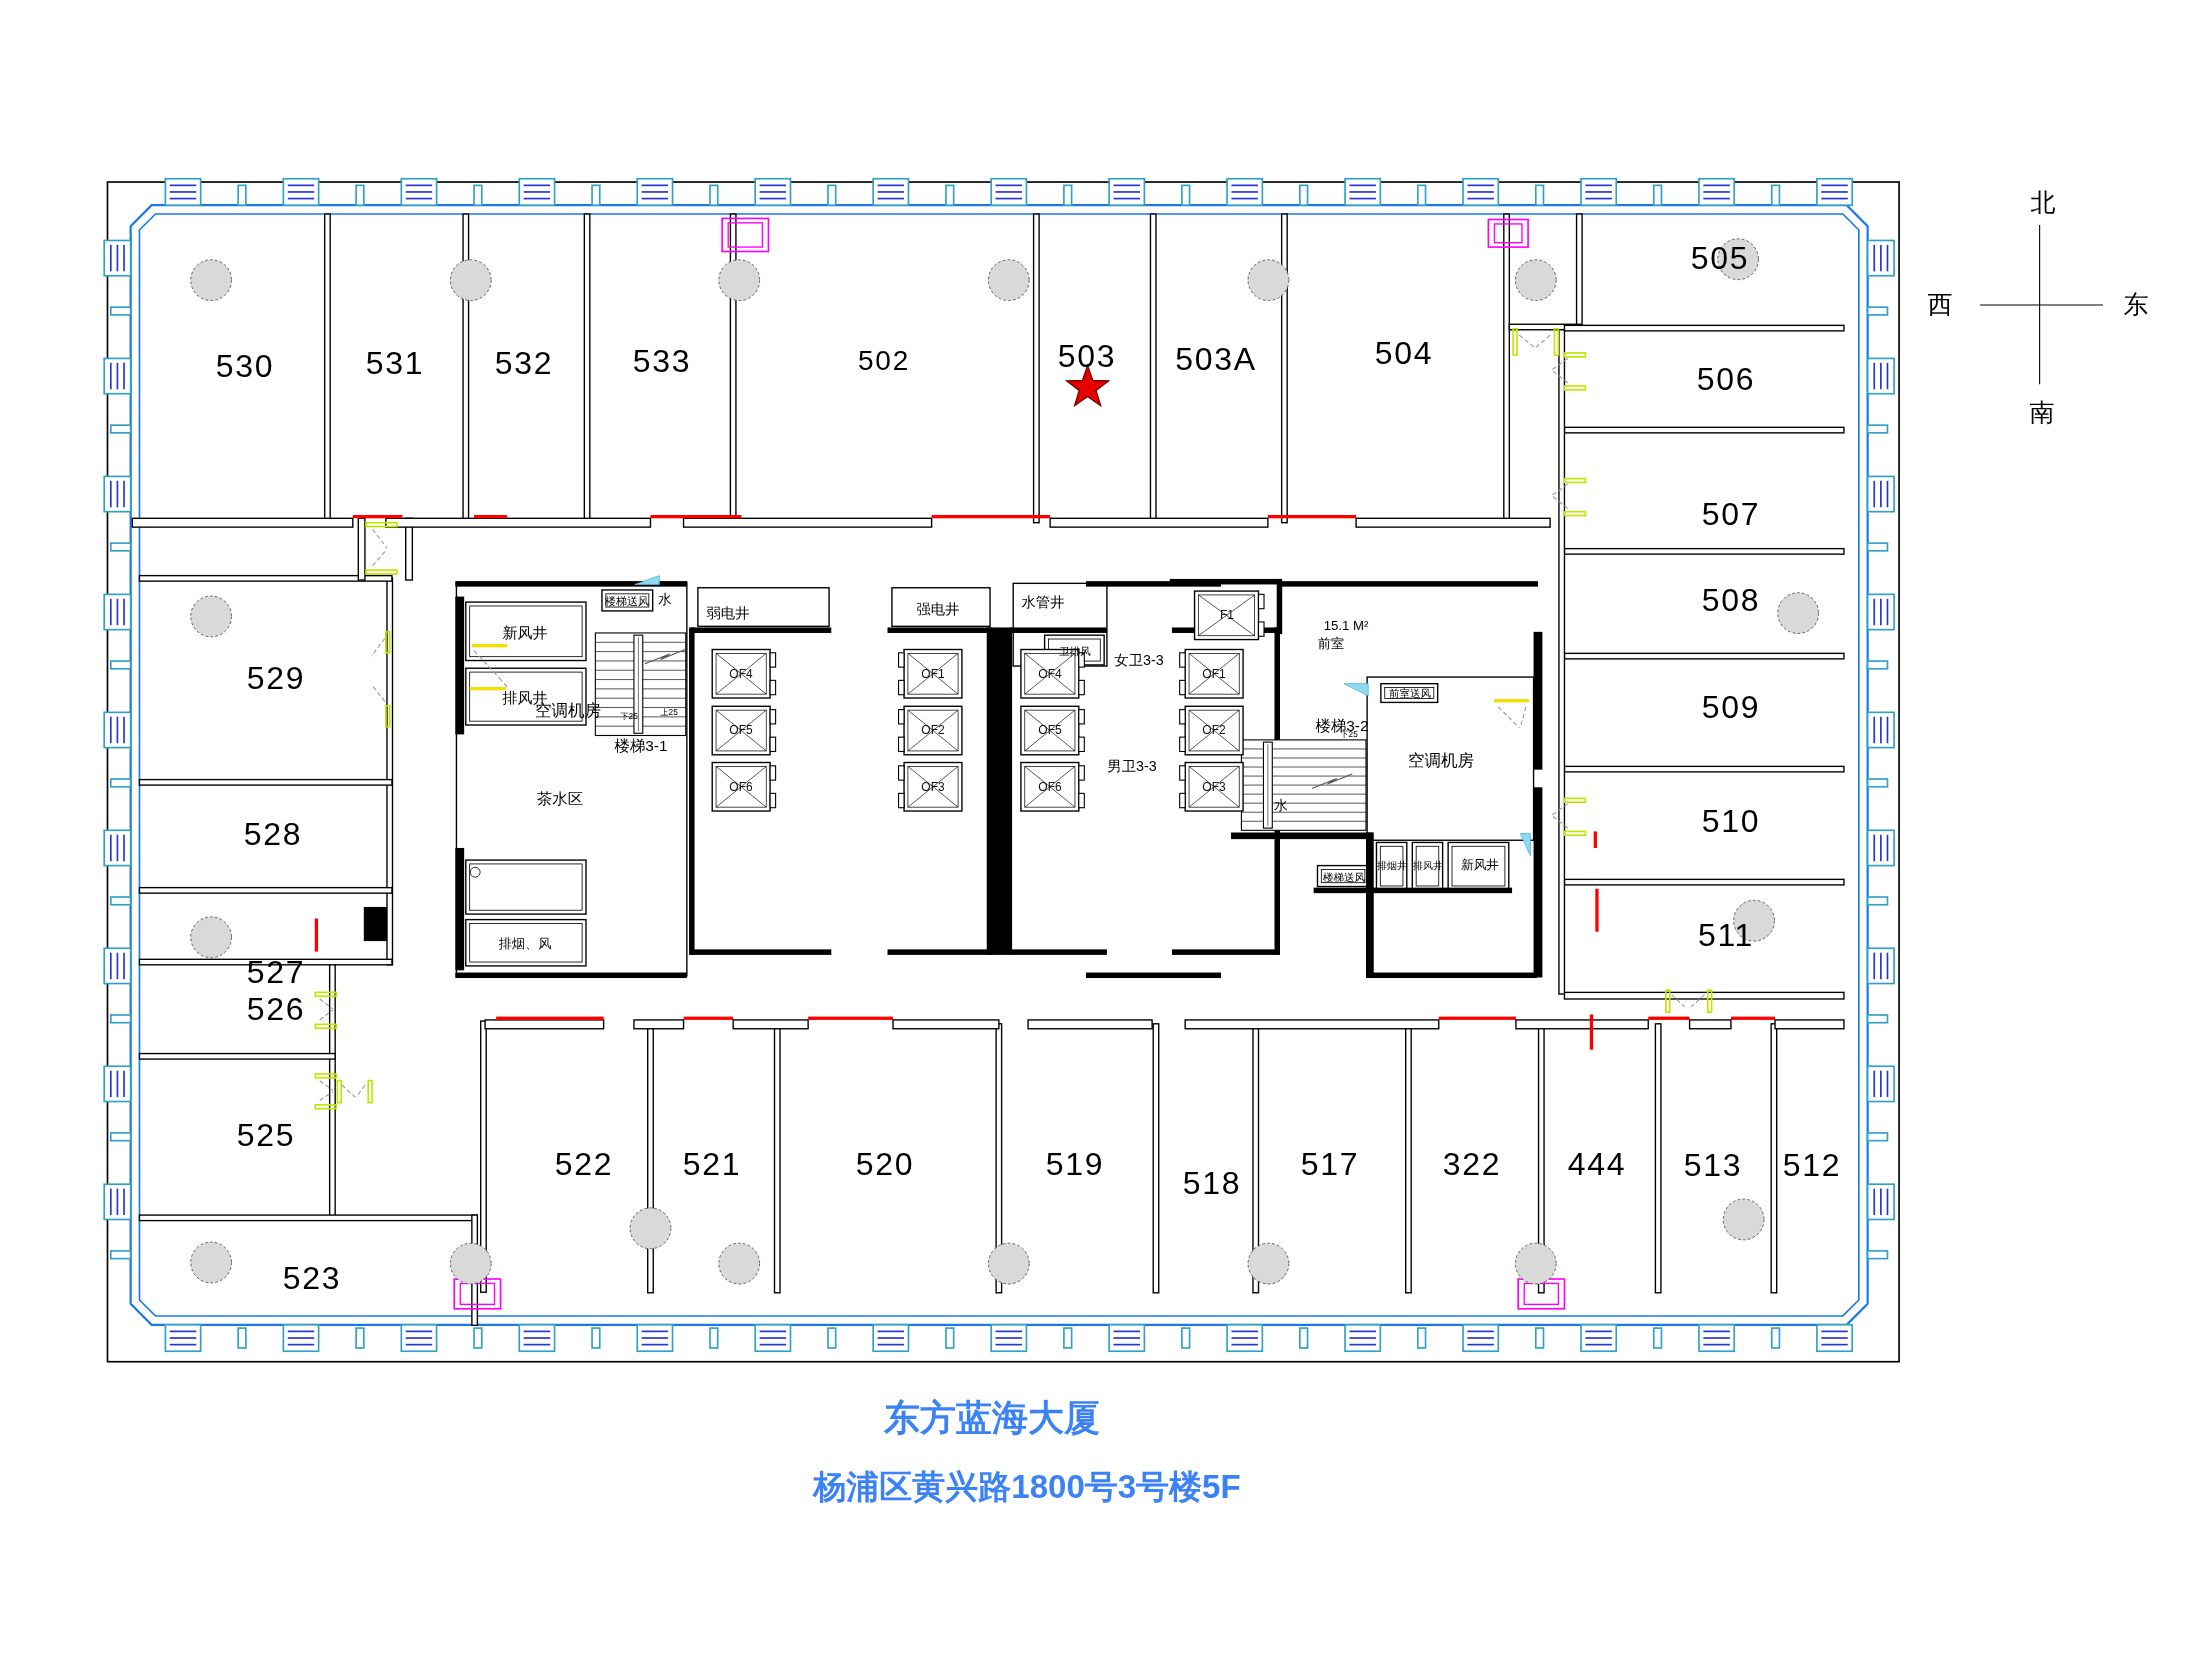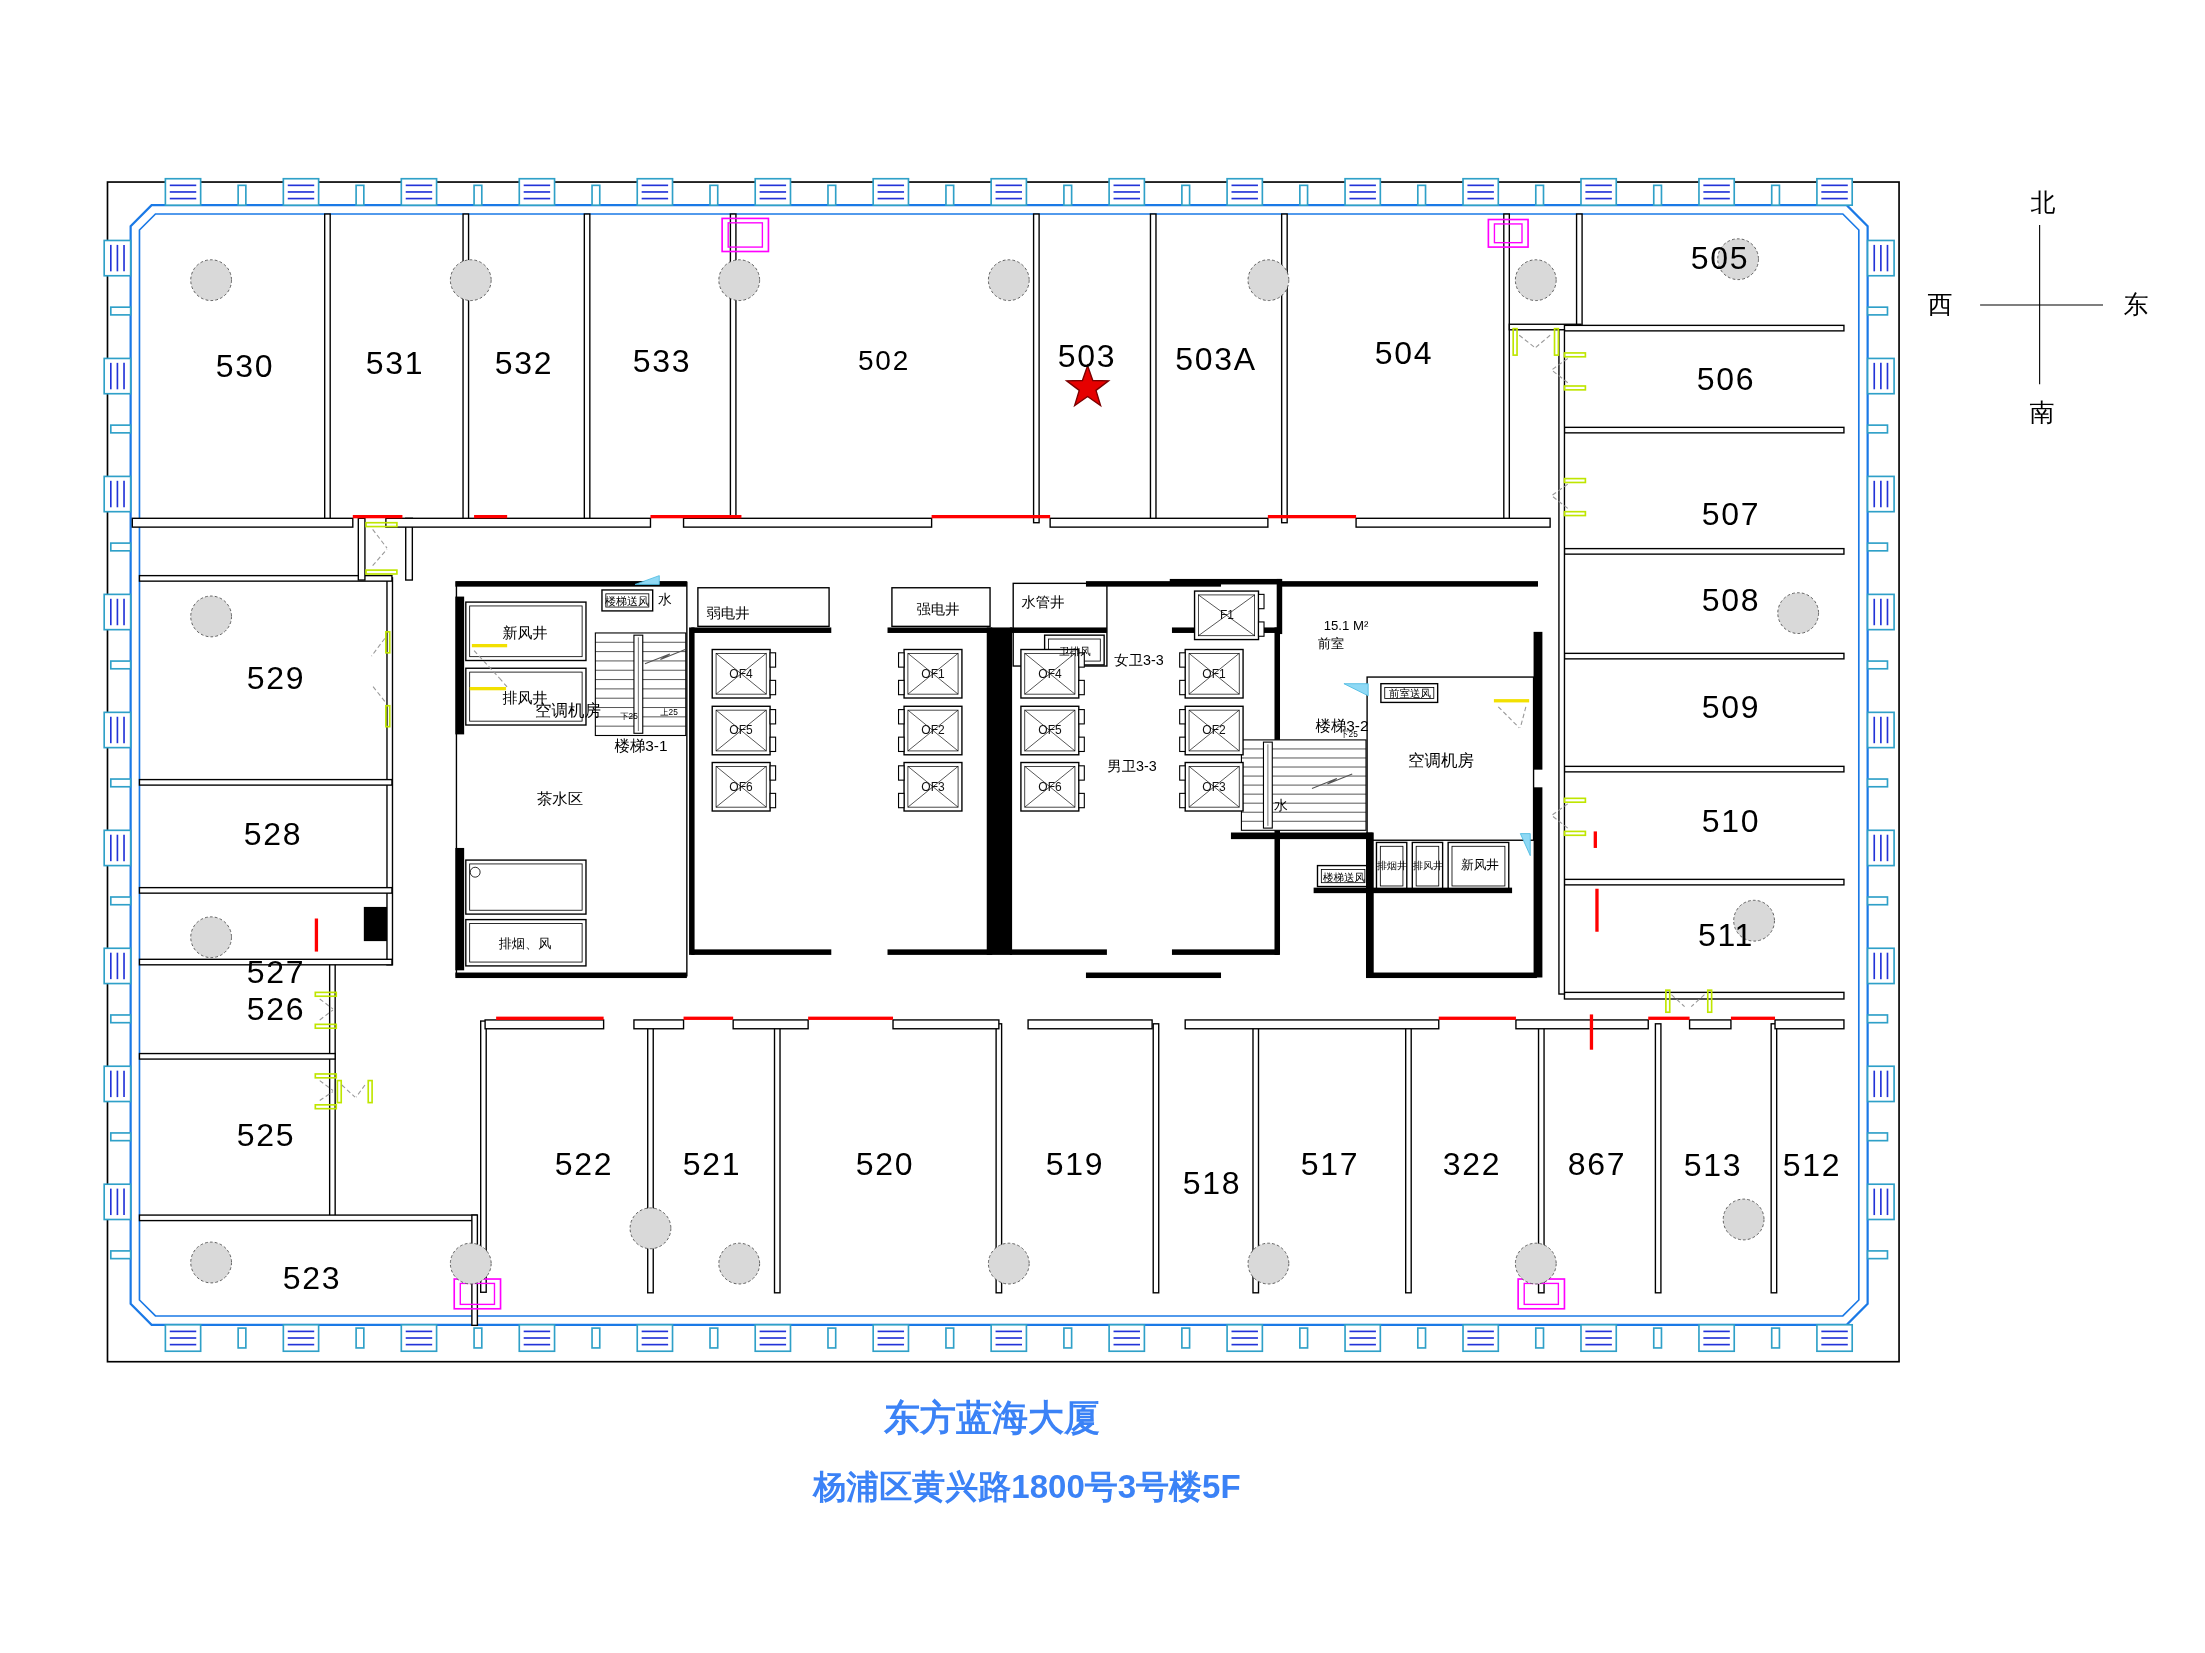--- a/index.html
+++ b/index.html
@@ -648,21 +648,21 @@
       <div class="lbl room" style="left: 276px; top: 1009px; font-size: 32px;">526</div>
       <div class="lbl room" style="left: 266px; top: 1135px; font-size: 32px; text-align: center;">525</div>
       <div class="lbl room" style="left: 312px; top: 1278px; font-size: 32px;">523</div>
       <div class="lbl room" style="left: 584px; top: 1164px; font-size: 32px;">522</div>
       <div class="lbl room" style="left: 712px; top: 1164px; font-size: 32px;">521</div>
       <div class="lbl room" style="left: 885px; top: 1164px; font-size: 32px;">520</div>
       <div class="lbl room" style="left: 1075px; top: 1164px; font-size: 32px;">519</div>
       <div class="lbl room" style="left: 1212px; top: 1164px; font-size: 32px; margin-top: 19px;">518</div>
       <div class="lbl room" style="left: 1330px; top: 1164px; font-size: 32px;">517</div>
       <div class="lbl room" style="left: 1472px; top: 1164px; font-size: 32px;">322</div>
-      <div class="lbl room" style="left: 1597px; top: 1164px; font-size: 32px;">867</div>
+      <div class="lbl room" style="left: 1597px; top: 1164px; font-size: 32px;">444</div>
       <div class="lbl room" style="left: 1713px; top: 1165px; font-size: 32px;">513</div>
       <div class="lbl room" style="left: 1812px; top: 1165px; font-size: 32px;">512</div>
       <div class="lbl core" style="left: 525px; top: 632px; font-size: 15px;">新风井</div>
       <div class="lbl core" style="left: 525px; top: 697px; font-size: 15px;">排风井</div>
       <div class="lbl core" style="left: 568px; top: 710px; font-size: 16.5px;">空调机房</div>
       <div class="lbl core" style="left: 560px; top: 799px; font-size: 15.4px;">茶水区</div>
       <div class="lbl core" style="left: 525px; top: 944px; font-size: 13.2px;">排烟、风</div>
       <div class="lbl core" style="left: 627px; top: 601px; font-size: 11px;">楼梯送风</div>
       <div class="lbl core" style="left: 665px; top: 600px; font-size: 13.8px;">水</div>
       <div class="lbl core" style="left: 728px; top: 613px; font-size: 14.3px;">弱电井</div>

